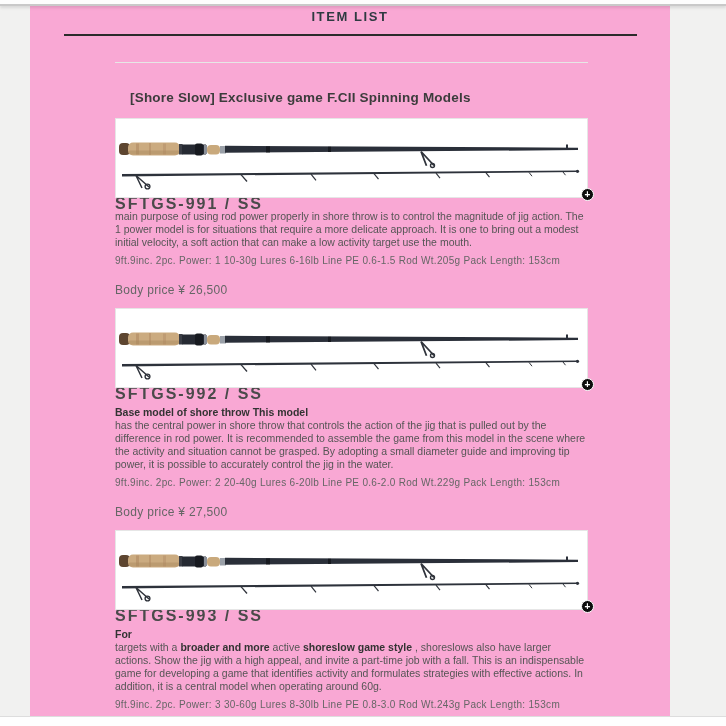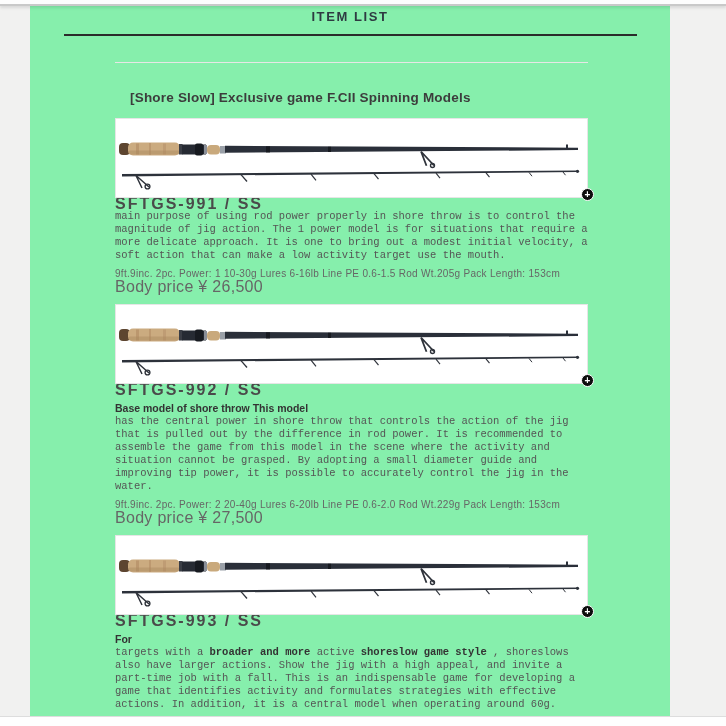--- a/index.html
+++ b/index.html
@@ -4,21 +4,21 @@
 <style>
   html,body{margin:0;padding:0;}
   body{
     width:726px;height:726px;overflow:hidden;background:#ffffff;
     font-family:"Liberation Sans","DejaVu Sans",sans-serif;
     -webkit-font-smoothing:antialiased;
   }
   .topbar{height:4px;background:#fdfdfd;border-bottom:2px solid #c9c9c9;
     box-shadow:0 2px 3px rgba(0,0,0,0.10);position:relative;z-index:3;}
   .main{height:710px;background:#f1f1f0;position:relative;}
-  .content{margin-left:30px;width:640px;height:100%;background:#86efac;overflow:hidden;}
+  .content{margin-left:30px;width:640px;height:100%;background:#f9a8d4;overflow:hidden;}
   .page-title{
     margin:3px 0 0;text-align:center;font-size:13px;font-weight:700;
     letter-spacing:1.6px;color:#2e3a41;line-height:16px;
   }
   .rule-dark{width:573px;margin:9px auto 0;border:0;border-top:2px solid #2b2b2b;}
   .inner{width:473px;margin:26px 0 0 85px;border-top:1px solid #e7e7e6;}
   .section-heading{
     margin:27px 0 13px;font-size:13.5px;font-weight:700;color:#3c3c3c;letter-spacing:0.2px;padding-left:15px;
   }
   .card{margin-bottom:12px;}
@@ -31,24 +31,24 @@
     position:absolute;right:-7px;bottom:-4px;width:13px;height:13px;border-radius:50%;
     background:#0d0d0d;color:#ffffff;border:1px solid #ffffff;
     display:flex;align-items:center;justify-content:center;
     font-size:10px;font-weight:700;line-height:1;padding:0;cursor:pointer;
   }
   .model{
     font-size:16px;font-weight:700;letter-spacing:2px;
     color:#4a4a4a;line-height:12px;
   }
   .lead{margin-top:6px;font-size:10.5px;font-weight:700;color:#333333;line-height:13px;}
-  .body-text{margin:0;font-size:10.5px;color:#555555;line-height:13px;font-family:Liberation Mono, monospace;}
+  .body-text{margin:0;font-size:10.5px;color:#555555;line-height:13px;}
   .body-text b{color:#333333;}
   .specs{margin-top:6px;font-size:10px;color:#666666;letter-spacing:0.3px;line-height:11px;}
-  .price{margin-top:2px;font-size:16px;color:#666666;letter-spacing:0.3px;line-height:11px;}
+  .price{margin-top:19px;font-size:12px;color:#666666;letter-spacing:0.3px;line-height:11px;}
   .footer-strip{height:10px;background:#fefefe;border-top:1px solid #dddddd;}
 </style>
 </head>
 <body>
 
 <div class="topbar"></div>
 
 <div class="main">
   <div class="content">
 

